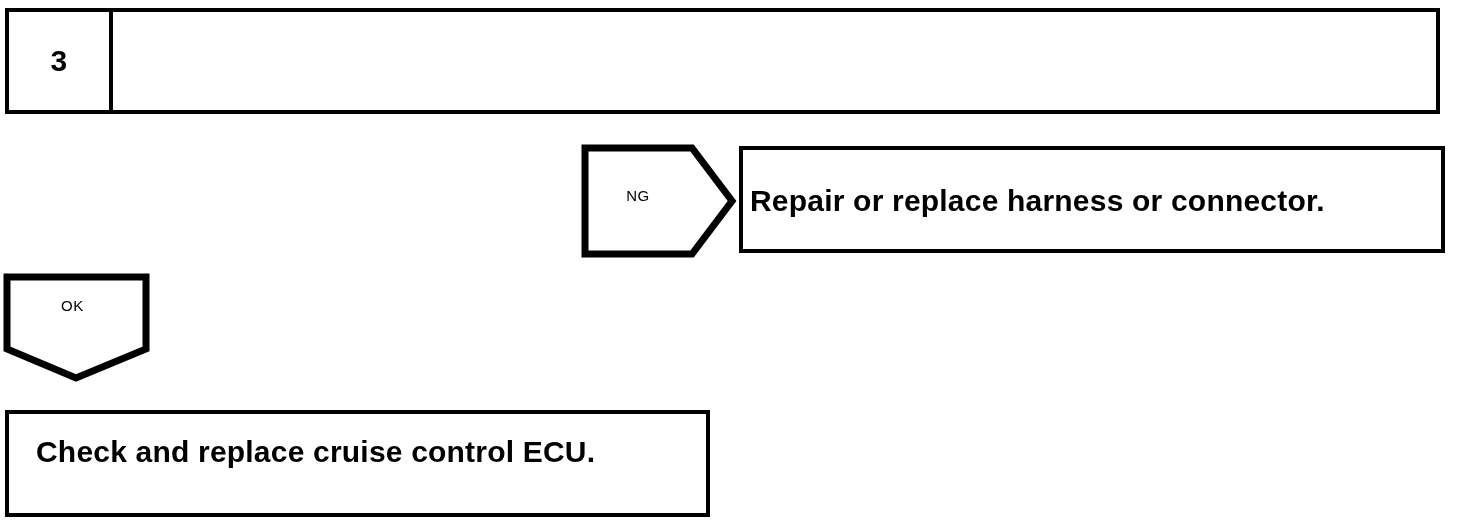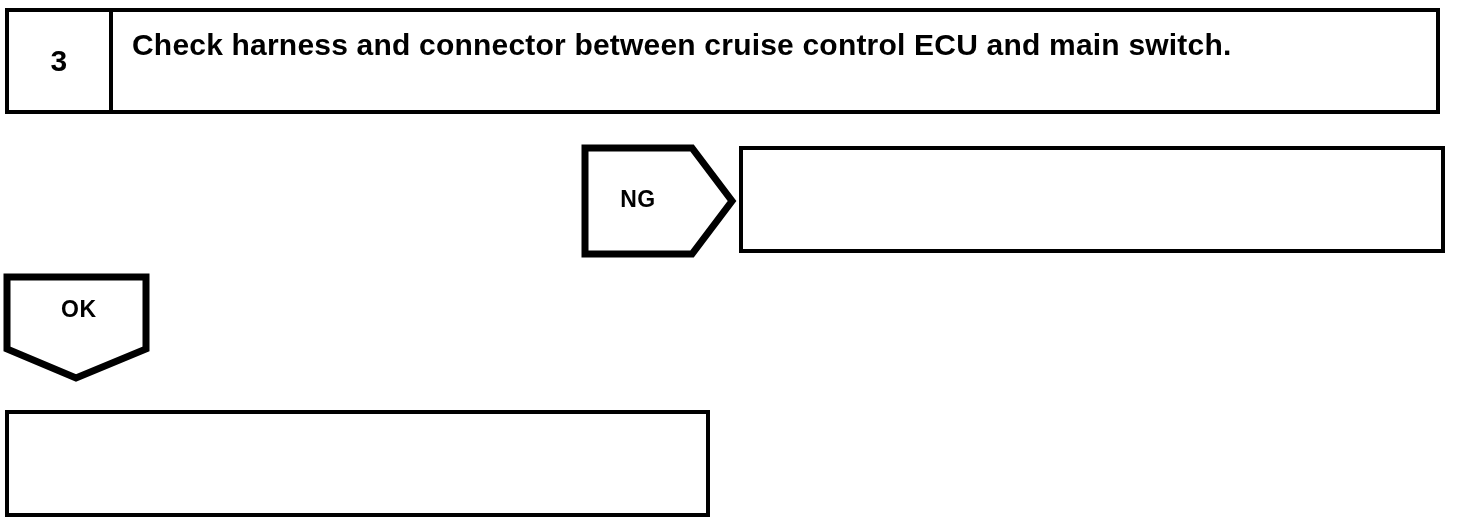--- a/index.html
+++ b/index.html
@@ -47,22 +47,22 @@
     font-weight: bold;
     text-align: center;
   }
 
   .body-text {
     font-size: 30px;
     font-weight: bold;
   }
 
   .branch-label {
-    font-size: 23px;
-    font-weight: bold;
+    font-size: 15px;
+    font-weight: normal;
     letter-spacing: 0.5px;
   }
 
   
   .shape {
     position: absolute;
   }
   .shape svg {
     display: block;
   }
@@ -70,35 +70,36 @@
 </head>
 <body>
 
 <div id="canvas">
 
   <div class="box" style="left:5px; top:8px; width:1435px; height:106px;">
   </div>
   <div class="vdivider" style="left:109px; top:8px; width:4px; height:106px;">
   </div>
   <div class="txt step-num" style="left:5px; top:46px; width:108px;">3</div>
-  <div class="txt body-text" style="left:132px; top:30px;">Check harness and connector between cruise control ECU and main switch.</div>
 
   <div class="shape" style="left:579px; top:142px;">
     <svg width="158" height="118" viewBox="0 0 158 118" aria-hidden="true">
       <polygon points="6,6 113,6 153,59 113,112 6,112" fill="#ffffff" stroke="#000000" stroke-width="7" stroke-linejoin="miter"></polygon>
     </svg>
   </div>
   <div class="txt branch-label" style="left:583px; top:188px; width:110px; text-align:center;">NG</div>
 
   <div class="box" style="left:739px; top:146px; width:706px; height:107px;">
   </div>
+  <div class="txt body-text" style="left:750px; top:186px;">Repair or replace harness or connector.</div>
 
   <div class="shape" style="left:1px; top:271px;">
     <svg width="152" height="112" viewBox="0 0 152 112" aria-hidden="true">
       <polygon points="6,6 145,6 145,78 75,107 6,78" fill="#ffffff" stroke="#000000" stroke-width="7" stroke-linejoin="miter"></polygon>
     </svg>
   </div>
   <div class="txt branch-label" style="left:61px; top:298px;">OK</div>
 
   <div class="box" style="left:5px; top:410px; width:705px; height:107px;">
   </div>
+  <div class="txt body-text" style="left:36px; top:437px;">Check and replace cruise control ECU.</div>
 
 </div>
 
 </body></html>

